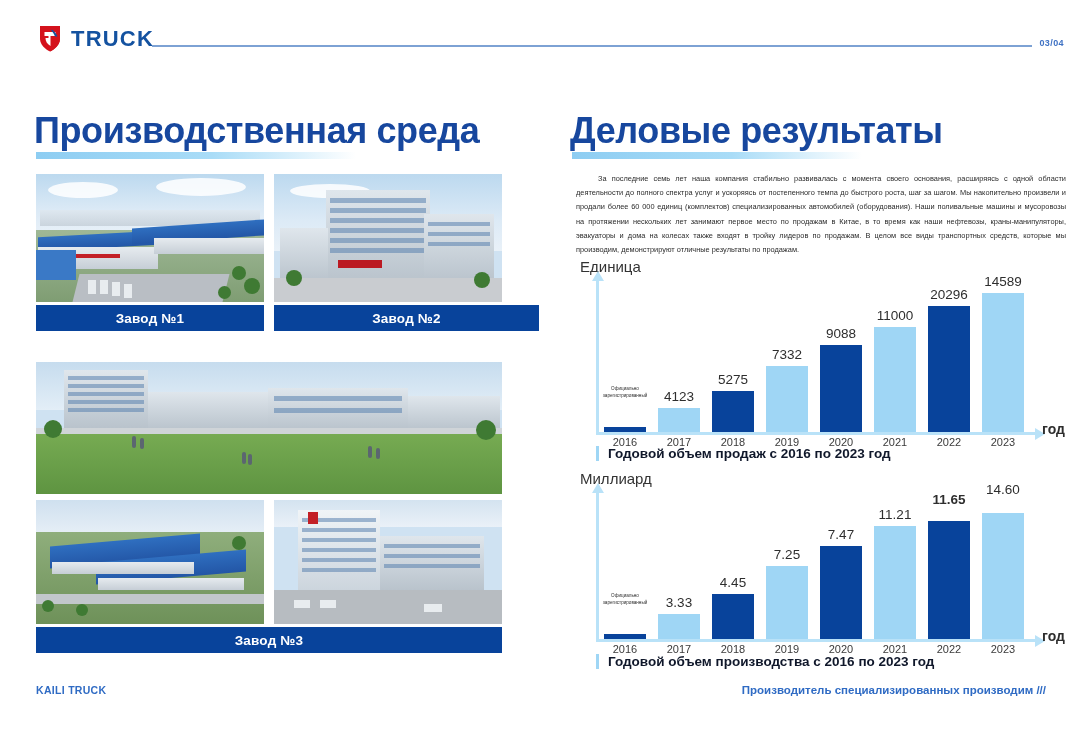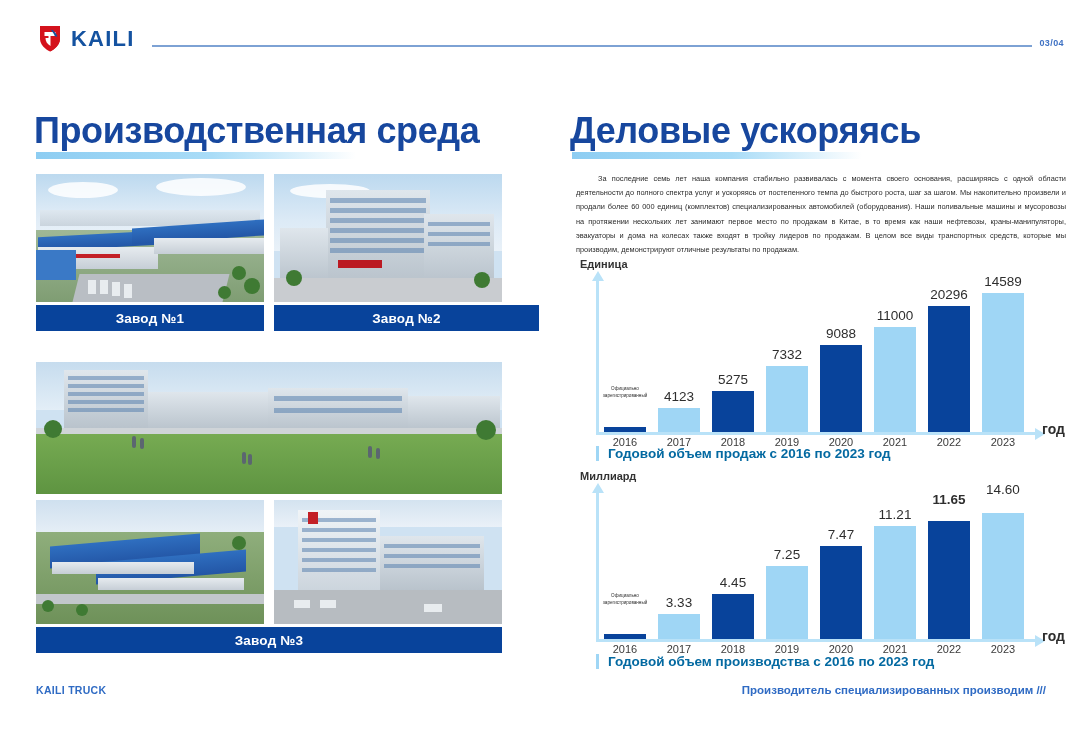--- a/index.html
+++ b/index.html
@@ -47,39 +47,39 @@
   .road{ position:absolute; background:#b9bec4; }
   .tree{ position:absolute; background:#3f7a33; border-radius:50%; }
   .bldg{ position:absolute; background:linear-gradient(to bottom,#dfe6ec,#b9c3cc); }
   .win{ position:absolute; background:rgba(90,130,175,.55); }
   .truck{ position:absolute; background:#e8ecef; }
   .person{ position:absolute; background:#5b6670; border-radius:2px; }
   .redbanner{ position:absolute; background:#c32026; }
 
   
   .chart-block{ position:absolute; }
-  .axis-label{ position:absolute; font-size:11px; font-weight:bold; color:#333; }
+  .axis-label{ position:absolute; font-size:15px; font-weight:normal; color:#333; }
   .axis-v{ position:absolute; width:3px; background:#b9e2f8; }
   .axis-v::before{ content:""; position:absolute; left:-4.5px; top:-9px;
       border-left:6px solid transparent; border-right:6px solid transparent;
       border-bottom:10px solid #b9e2f8; }
   .axis-h{ position:absolute; height:3px; background:#b9e2f8; }
   .axis-h::after{ content:""; position:absolute; right:-9px; top:-4.5px;
       border-top:6px solid transparent; border-bottom:6px solid transparent;
       border-left:10px solid #b9e2f8; }
   .bar{ position:absolute; bottom:0; }
   .bar.dark{ background:#08439b; }
   .bar.light{ background:#9fd6f5; }
   .bar-val{ position:absolute; font-size:13.5px; color:#2e2e2e; text-align:center;
             white-space:nowrap; }
   .tick{ position:absolute; font-size:11px; color:#3a3a3a; text-align:center; }
   .year-lbl{ position:absolute; font-size:14px; font-weight:bold; color:#2e2e2e; }
   .legend-note{ position:absolute; font-size:4.6px; color:#2e2e2e; line-height:1.5;
                 text-align:center; white-space:nowrap; }
-  .chart-cap{ position:absolute; font-size:13.5px; font-weight:bold; color:#0369a1;
+  .chart-cap{ position:absolute; font-size:13.5px; font-weight:bold; color:#0f172a;
               padding-left:9px; border-left:3px solid #9fd6f5; }
 
   
   .footer-left{ position:absolute; left:36px; top:684px; font-size:10.5px;
                 font-weight:bold; color:#2f6bc4; letter-spacing:.3px; }
   .footer-right{ position:absolute; right:34px; top:684px; font-size:11.5px;
                  font-weight:bold; color:#2f6bc4; letter-spacing:0; white-space:nowrap; }
 
   
   .intro{ position:absolute; left:576px; top:172px; width:490px;
@@ -92,30 +92,30 @@
 <div class="header">
   <div class="logo-wrap">
     <span class="logo-mark">
       <svg width="24" height="29" viewBox="0 0 24 29">
         <path d="M2 2 L22 2 L22 15 C22 23 12 27.5 12 27.5 C12 27.5 2 23 2 15 Z" fill="#d4121c"></path>
         <path d="M12 27.5 C12 27.5 22 23 22 15 L22 2 L12 2 Z" fill="#d4121c"></path>
         <path d="M6.5 8 L17.5 8 L17.5 12 L12.5 12 L12.5 22 C9 20 7.5 17 7.5 14 L10.5 14 L10.5 12 L6.5 12 Z" fill="#ffffff"></path>
         <path d="M14 5.5 C16.5 7.5 18.5 9.5 19.5 12.5 L17 12.5 C16 10 15 8 13 6.2 Z" fill="#1452a0"></path>
       </svg>
     </span>
-    <span class="logo-text">KAILI</span>
+    <span class="logo-text">TRUCK</span>
   </div>
   <div class="header-rule"></div>
   <div class="page-num">03/04</div>
 </div>
 
 <div class="sec-title" id="title-left">Производственная среда</div>
 <div class="sec-underline" id="ul-left"></div>
 
-<div class="sec-title" id="title-right">Деловые ускоряясь</div>
+<div class="sec-title" id="title-right">Деловые результаты</div>
 <div class="sec-underline" id="ul-right"></div>
 
 <div class="photo" style="left:36px; top:174px; width:228px; height:128px;">
   <div class="sky"></div>
   <div class="cloud" style="left:12px;top:8px;width:70px;height:16px;"></div>
   <div class="cloud" style="left:120px;top:4px;width:90px;height:18px;"></div>
   <div class="bldg" style="left:4px;top:36px;width:220px;height:16px;opacity:.6;"></div>
   <div class="grass" style="left:0;top:56px;width:228px;height:72px;background:linear-gradient(to bottom,#9fb896,#7f9d73);"></div>
   <div class="roof" style="left:2px;top:60px;width:120px;height:14px;transform:skewY(-3deg);"></div>
   <div class="wall" style="left:2px;top:73px;width:120px;height:22px;"></div>

